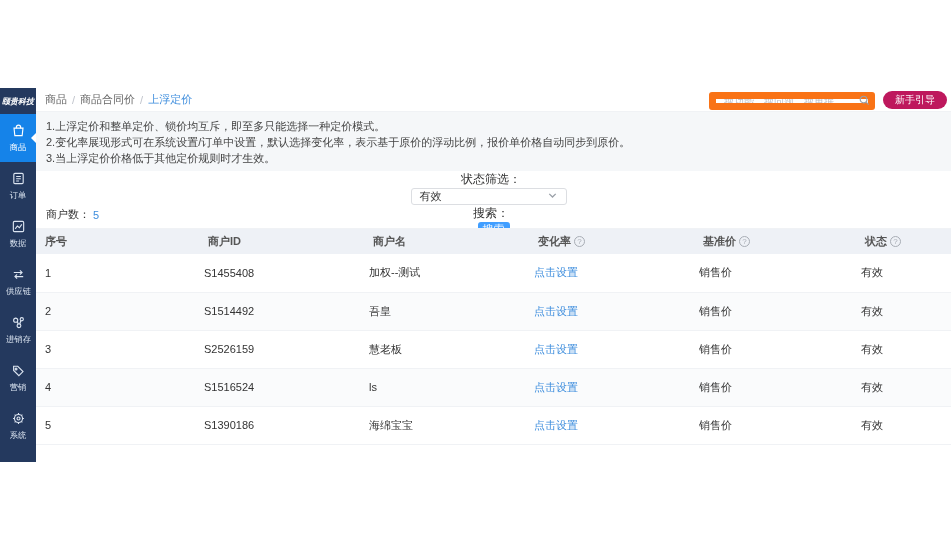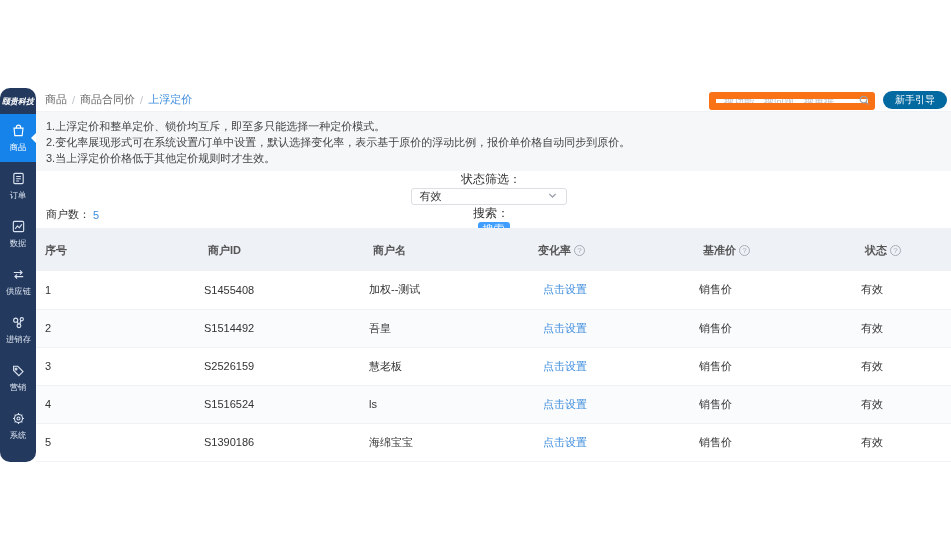--- a/index.html
+++ b/index.html
@@ -2,21 +2,21 @@
 <html><head>
 <meta charset="utf-8">
 <style>
   * { margin:0; padding:0; box-sizing:border-box; }
   html,body { background:#fff; }
   body { font-family:"Liberation Sans","DejaVu Sans",sans-serif; }
   .page { position:relative; width:951px; height:551px; background:#fff; overflow:hidden; }
   .app { position:absolute; top:88px; left:0; width:951px; height:374px; display:flex; background:#fff; }
 
   
-  .sidebar { width:36px; background:#24395e; display:flex; flex-direction:column; flex-shrink:0;border-radius:10px; }
+  .sidebar { width:36px; background:#24395e; display:flex; flex-direction:column; flex-shrink:0; }
   .logo { height:26px; display:flex; align-items:center; justify-content:center; color:#fff;
           font-size:8px; font-weight:bold; font-style:italic; letter-spacing:0; white-space:nowrap; overflow:hidden; }
   .nav-item { width:36px; height:48px; display:flex; flex-direction:column; align-items:center;
               justify-content:center; gap:3px; position:relative; color:#dce5f1; cursor:pointer; }
   .nav-item svg { display:block; }
   .nav-item.active { background:#1583e9; color:#fff; }
   .nav-item.active::after { content:""; position:absolute; right:0; top:50%; transform:translateY(-50%);
               width:0; height:0; border-top:5px solid transparent; border-bottom:5px solid transparent;
               border-right:5px solid #fff; }
   .nav-label { font-size:9px; white-space:nowrap; transform:scale(.92); }
@@ -29,49 +29,49 @@
   .breadcrumb { display:flex; align-items:center; gap:5px; font-size:11px; color:#666; }
   .crumb { cursor:pointer; }
   .crumb.current { color:#3d8ddd; }
   .sep { color:#c0c4cc; }
   .topbar-right { display:flex; align-items:center; gap:8px; }
   .global-search { position:relative; width:166px; height:18px; }
   .global-search input { width:100%; height:100%; border:7px solid #f97316; border-radius:3px;
             padding:0 20px 0 8px; font-size:10px; color:#333; outline:none; }
   .global-search input::placeholder { color:#b8bcc4; }
   .mag { position:absolute; right:4px; top:2px; cursor:pointer; }
-  .guide-btn { height:18px; padding:0 12px; background:#0369a1; color:#fff; border:none;
+  .guide-btn { height:18px; padding:0 12px; background:#be185d; color:#fff; border:none;
             border-radius:10px; font-size:10px; cursor:pointer; white-space:nowrap; }
 
   .notice { background:#f5f7f9; padding:6px 1px 5px 10px; font-size:11px; color:#444; line-height:16px; }
 
   .filter-row { height:30px; display:flex; align-items:center; padding:0 10px; font-size:12px; color:#333;flex-direction:column; }
   .filter-label { margin-right:5px; white-space:nowrap; }
   .select-box { width:156px; height:22px; border:1px solid #dcdee2; border-radius:3px; background:#fff;
             display:flex; align-items:center; justify-content:space-between; padding:0 8px;
             font-size:11px; color:#333; cursor:pointer; margin-right:10px; }
   .filter-input { width:168px; height:22px; border:1px solid #dcdee2; border-radius:3px;
             padding:0 8px; font-size:11px; color:#333; outline:none; margin-right:6px; }
   .filter-input::placeholder { color:#b8bcc4; }
   .search-btn { width:32px; height:26px; background:#409eff; color:#fff; border:none; border-radius:3px;
             font-size:11px; cursor:pointer; }
 
   .count-row { height:28px; display:flex; align-items:center; padding:0 10px; font-size:11px;
             color:#333; border-bottom:1px solid #f0f2f5; }
   .count-num { color:#3d8ddd; margin-left:3px; }
 
   table { width:100%; border-collapse:collapse; table-layout:fixed; font-size:11px; color:#333; }
-  thead th { background:#eef1f6; height:42px; text-align:left; font-weight:bold; color:#555;
+  thead th { background:#eef1f6; height:25px; text-align:left; font-weight:bold; color:#555;
             padding:0 0 0 12px; font-size:11px; }
   thead th:first-child { padding-left:9px; }
   tbody td { height:38px; padding:0 0 0 8px; border-bottom:1px solid #f0f2f5; overflow:hidden;
             white-space:nowrap; text-overflow:ellipsis; }
   tbody td:first-child { padding-left:9px; }
   tbody tr:nth-child(even) { background:#fafbfc; }
-  .link { color:#3d8ddd; cursor:pointer;margin-left:9px; }
+  .link { color:#3d8ddd; cursor:pointer; }
   .help { display:inline-block; width:11px; height:11px; border:1px solid #a8adb5; border-radius:50%;
             font-size:8px; line-height:10px; text-align:center; color:#a8adb5; margin-left:3px;
             font-weight:normal; vertical-align:1px; cursor:pointer; }
 </style>
 </head>
 <body>
 
 <div class="page">
   <div class="app">
 

